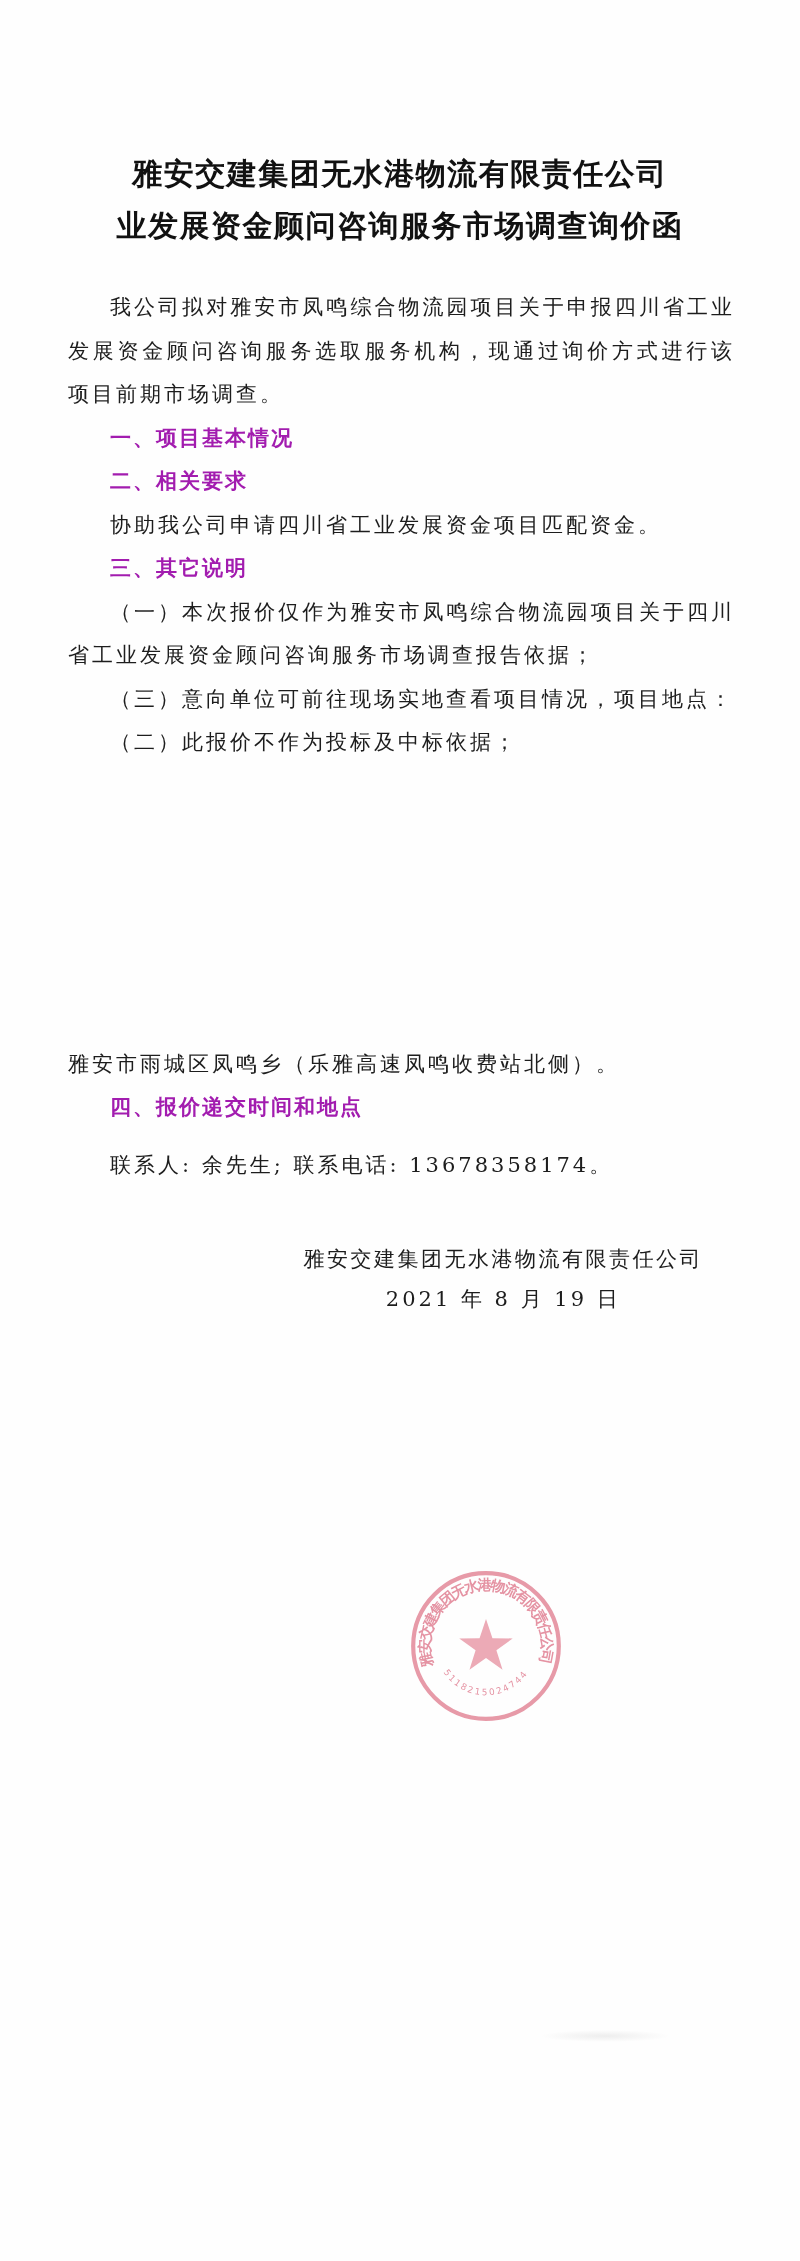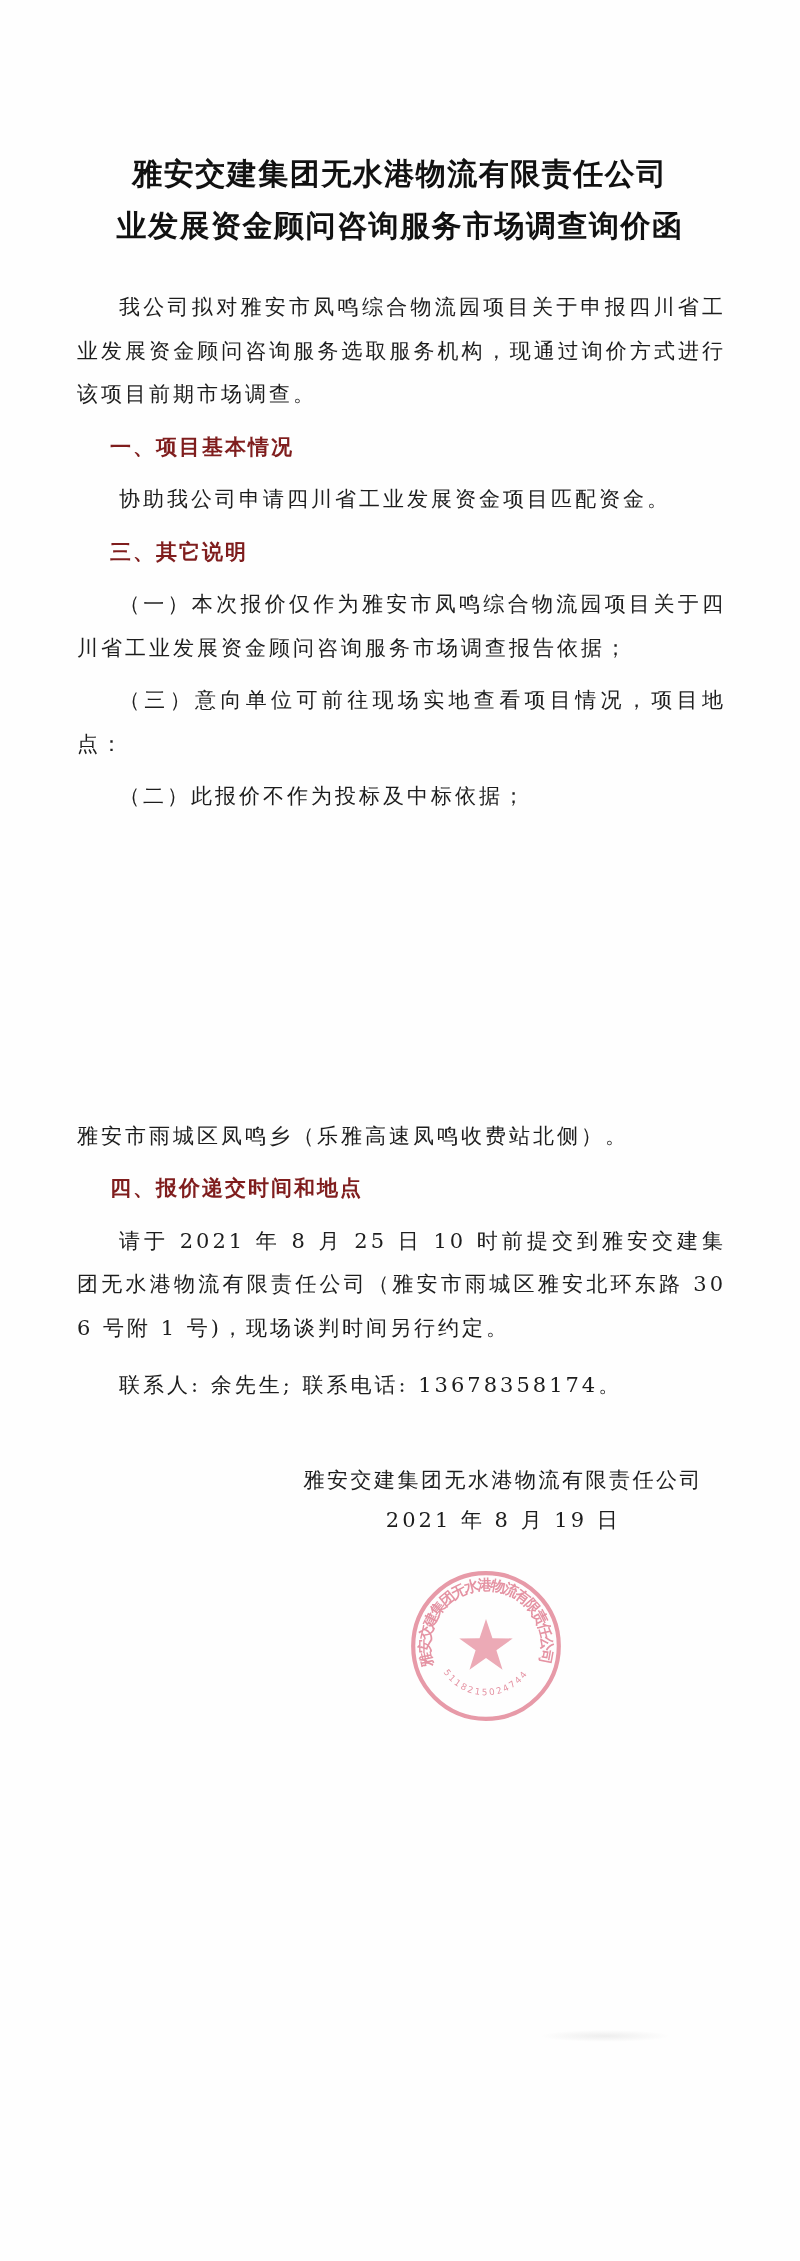--- a/index.html
+++ b/index.html
@@ -23,31 +23,31 @@
   }
   .content{
     margin:34px 65px 0 68px;
     font-size:21px;
     line-height:43.5px;
     letter-spacing:3px;
     text-align:justify;
     word-break:break-all;
     color:#1d1d1d;
   }
-  .content p{margin:9px;text-indent:2em;}
+  .content p{margin:0;text-indent:2em;}
   .content p.noindent{text-indent:0;}
   .content h3{
     margin:0;
     font-family:"DejaVu Sans","Liberation Sans",sans-serif;
     font-weight:bold;
     font-size:21px;
     line-height:43.5px;
     text-indent:2em;
     letter-spacing:2px;
-    color:#7f1d1d;
+    color:#a21caf;
   }
   .map-gap{height:278px;}
   .contact-line{margin-top:14px !important;}
   .signature{
     margin:52px 97px 0 0;
     display:flex;
     flex-direction:column;
     align-items:flex-end;
     font-size:21px;
     letter-spacing:2.5px;
@@ -79,33 +79,33 @@
   <div class="title-block">
     <div>雅安交建集团无水港物流有限责任公司</div>
     <div>业发展资金顾问咨询服务市场调查询价函</div>
   </div>
 
   <div class="content">
     <p>我公司拟对雅安市凤鸣综合物流园项目关于申报四川省工业发展资金顾问咨询服务选取服务机构，现通过询价方式进行该项目前期市场调查。</p>
 
     <h3>一、项目基本情况</h3>
 
+    <h3>二、相关要求</h3>
     <p>协助我公司申请四川省工业发展资金项目匹配资金。</p>
 
     <h3>三、其它说明</h3>
     <p>（一）本次报价仅作为雅安市凤鸣综合物流园项目关于四川省工业发展资金顾问咨询服务市场调查报告依据；</p>
     <p>（三）意向单位可前往现场实地查看项目情况，项目地点：</p>
     <p>（二）此报价不作为投标及中标依据；</p>
 
     <div class="map-gap"></div>
 
     <p class="noindent">雅安市雨城区凤鸣乡（乐雅高速凤鸣收费站北侧）。</p>
 
     <h3>四、报价递交时间和地点</h3>
-    <p>请于 2021 年 8 月 25 日 10 时前提交到雅安交建集团无水港物流有限责任公司（雅安市雨城区雅安北环东路 306 号附 1 号)，现场谈判时间另行约定。</p>
 
     <p class="contact-line">联系人: 余先生; 联系电话: 13678358174。</p>
   </div>
 
   <div class="signature">
     <span class="sig-inner">
       <span class="sig-company">雅安交建集团无水港物流有限责任公司</span>
       <span class="sig-date">2021 年 8 月 19 日</span>
     </span>
   </div>

